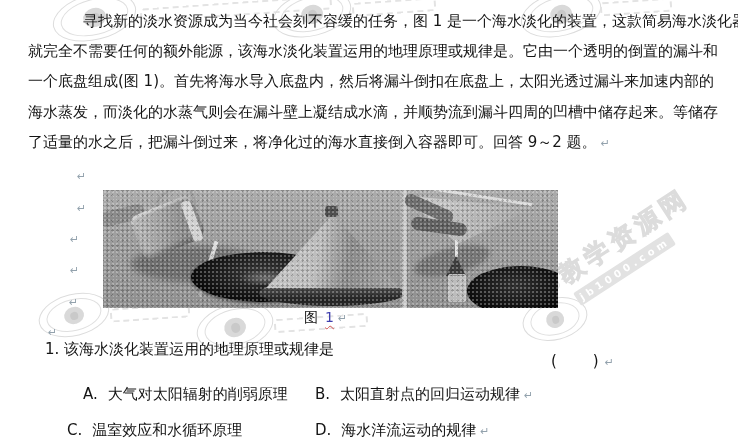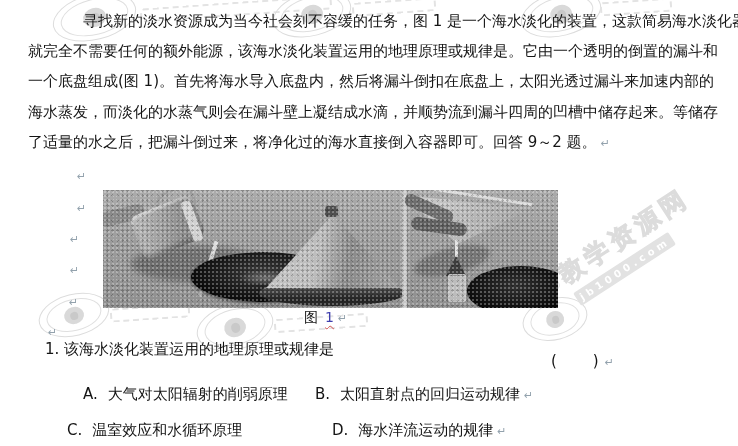--- a/index.html
+++ b/index.html
@@ -66,21 +66,21 @@
   .glass{left:345px;top:84px;width:16px;height:26px;background:rgba(230,230,230,.5);border:1px solid #c2c2c2;border-radius:2px;}
   .dish2{left:364px;top:76px;width:108px;height:50px;border-radius:50%;background:radial-gradient(ellipse at 45% 40%,#333 0%,#0c0c0c 60%,#000 90%);}
   
   .caption{position:absolute;left:304px;top:309px;font-size:14px;color:#141414;z-index:2;white-space:nowrap;}
   .caption .num{color:#3f3fae;margin-left:7px;text-decoration:underline wavy #d05050 1px;text-underline-offset:3px;}
   .stem{position:absolute;left:45px;top:340px;font-size:15px;color:#141414;z-index:2;white-space:nowrap;}
   .brackets{position:absolute;left:551px;top:352px;font-size:15px;color:#141414;z-index:2;white-space:nowrap;letter-spacing:2px;}
   .opt{position:absolute;font-size:15px;color:#141414;z-index:2;white-space:nowrap;}
   .opt .lab{margin-right:10px;}
   .optA{left:83px;top:385px;} .optB{left:315px;top:385px;}
-  .optC{left:67px;top:421px;} .optD{left:332px;top:421px;}
+  .optC{left:67px;top:421px;} .optD{left:315px;top:421px;}
 </style>
 </head>
 <body>
 
 <div class="wm wm-eye" style="left:52px;top:-6px;width:85px;height:46px;">
     <div class="r1"></div>
     <div class="r2"></div>
     <div class="iris"></div>
     <div class="pupil"></div>
   </div>

